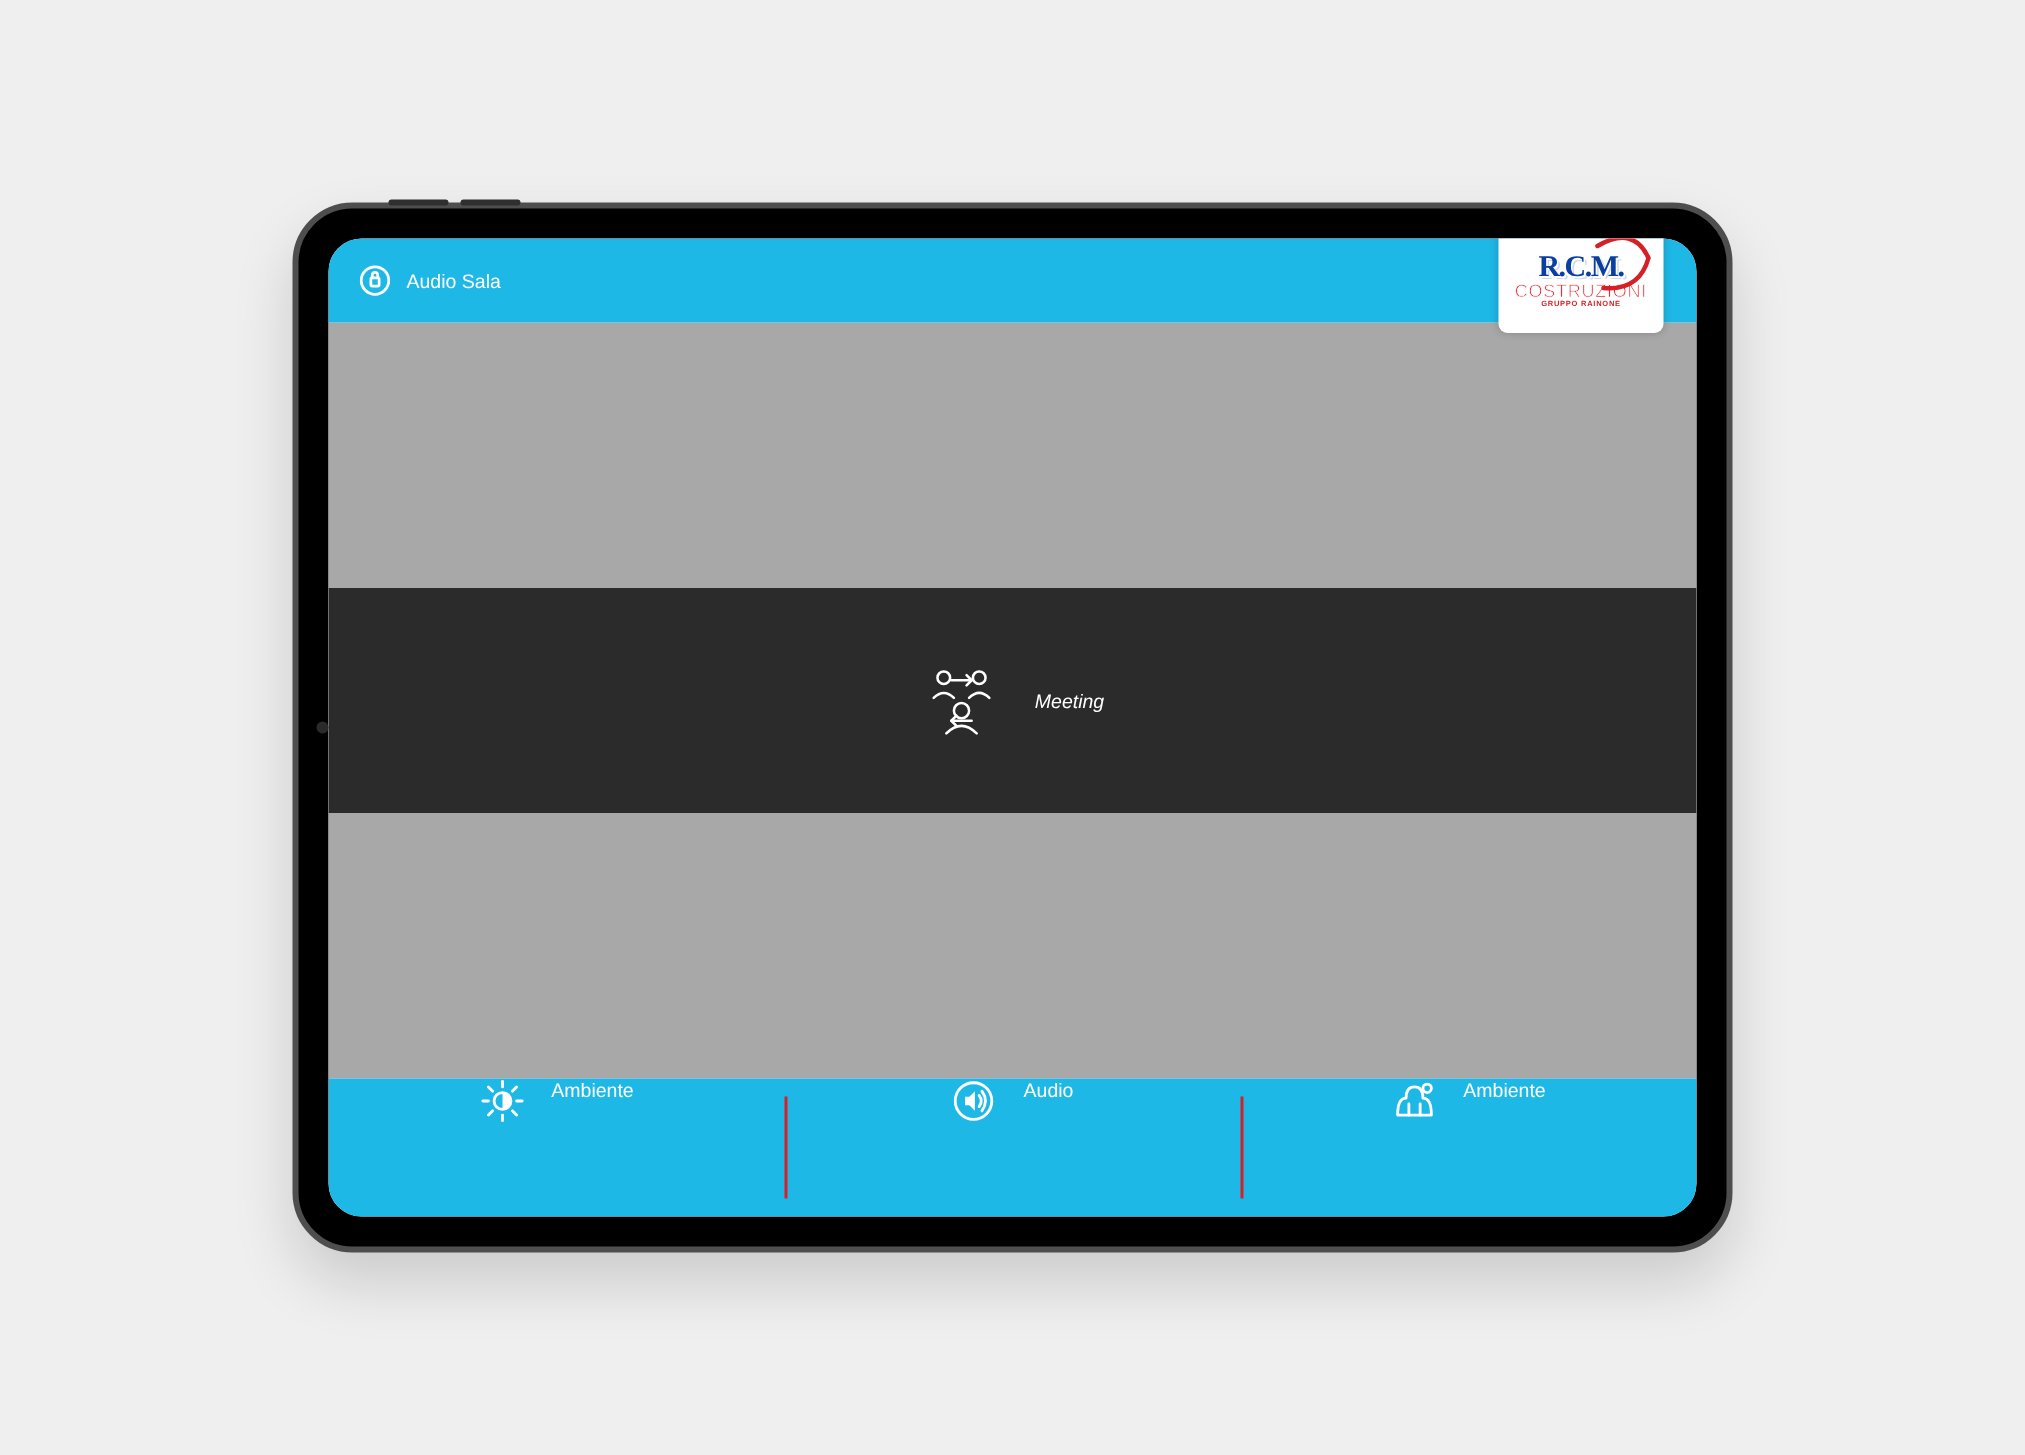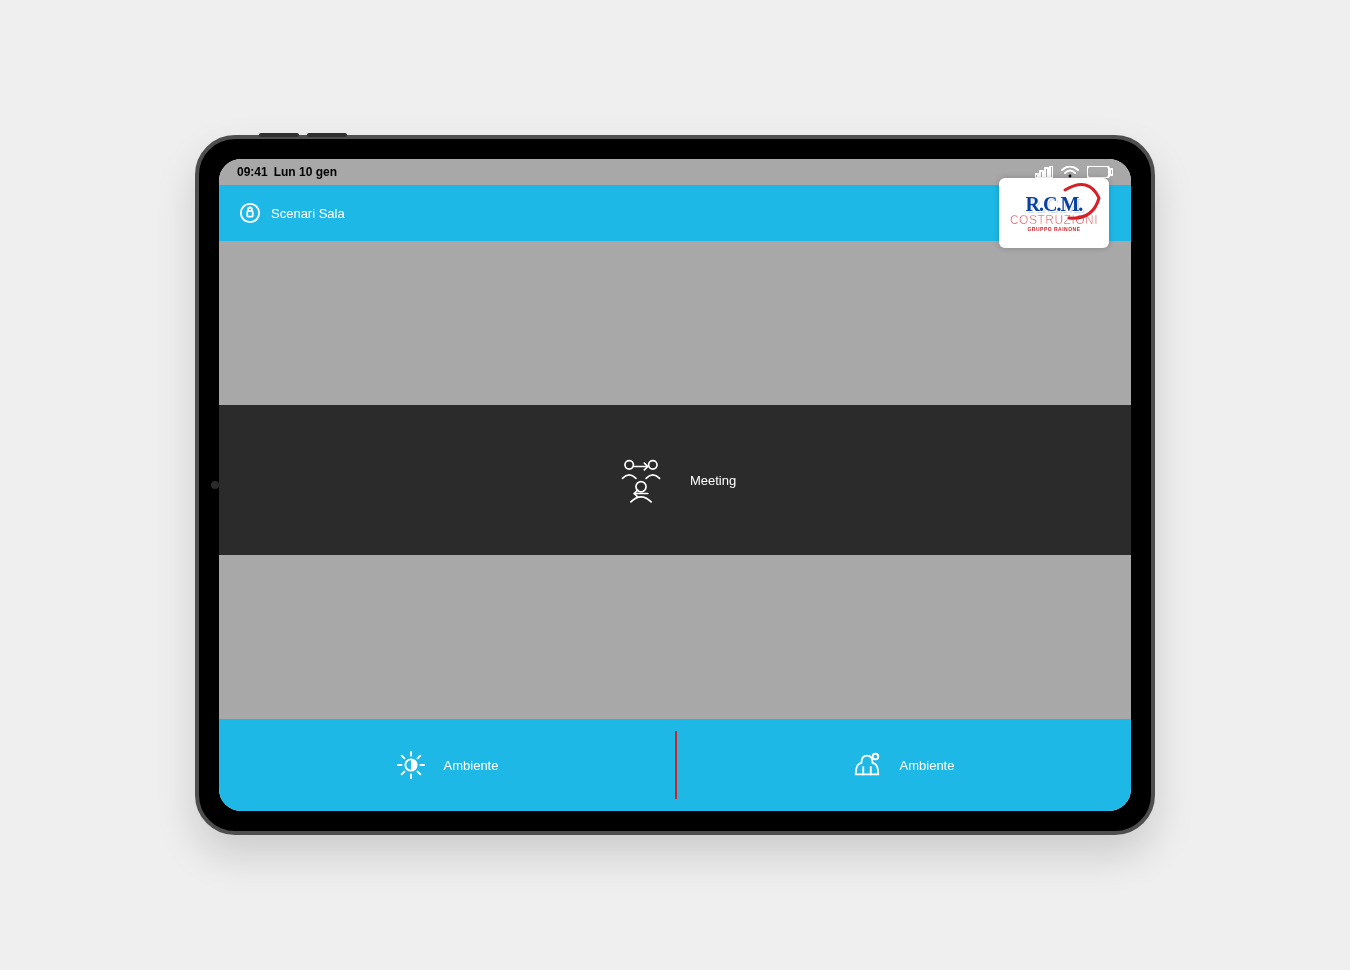--- a/index.html
+++ b/index.html
@@ -133,41 +133,41 @@
   }
   .mode-strip {
     height: 150px;
     background: #2b2b2b;
     margin: 0 auto;
     width: 100%;
     display: flex;
     align-items: center;
     justify-content: center;
     gap: 120px;
+    font-style: italic;
   }
   .mode-btn {
     display: flex;
     align-items: center;
     gap: 22px;
     color: #fff;
     font-size: 13px;
     cursor: pointer;
   }
   .mode-btn svg { width: 54px; height: 54px; }
 
   
   .bottombar {
     height: 92px;
     background: #1eb8e7;
     display: flex;
   }
   .nav-item {
     flex: 1;
     display: flex;
-    align-items: center;
     justify-content: center;
     gap: 18px;
     color: #fff;
     font-size: 13px;
     cursor: pointer;
     position: relative;
   }
   .nav-item + .nav-item::before {
     content: "";
     position: absolute;
@@ -184,52 +184,29 @@
 
 <div class="tablet">
   <div class="side-buttons">
     <div class="side-btn"></div>
       <div class="side-btn"></div>
   </div>
   <div class="camera-dot"></div>
 
   <div class="screen">
 
-    <div class="statusbar">
-      <div class="status-left">
-        <span>09:41</span>
-        <span>Lun 10 gen</span>
-      </div>
-      <div class="status-right">
-        <svg width="18" height="12" viewBox="0 0 18 12" stroke="none" fill="#000">
-          <rect x="0" y="8" width="3" height="4"></rect>
-            <rect x="5" y="5" width="3" height="7"></rect>
-          <rect x="10" y="2" width="3" height="10"></rect>
-            <rect x="15" y="0" width="3" height="12"></rect>
-        </svg>
-        <svg width="18" height="12" viewBox="0 0 18 12" stroke="#000" stroke-width="2">
-          <path d="M1 4 Q9 -3 17 4"></path>
-            <path d="M4 7 Q9 2 14 7"></path>
-            <circle cx="9" cy="10" r="1.4" fill="#000" stroke="none"></circle>
-        </svg>
-        <svg width="26" height="12" viewBox="0 0 26 12" stroke="none" fill="#000">
-          <rect x="0" y="0" width="22" height="12" rx="3"></rect>
-            <rect x="23" y="3" width="3" height="6" rx="1"></rect>
-        </svg>
-      </div>
-    </div>
 
     <div class="topbar">
       <div class="close-room">
         <svg viewBox="0 0 24 24">
           <circle cx="12" cy="12" r="10"></circle>
           <rect x="9" y="10" width="6" height="6" rx="1"></rect>
           <path d="M10 10 V8 a2 2 0 0 1 4 0 V10"></path>
         </svg>
-        <span>Scenari Sala</span>
+        <span>Audio Sala</span>
       </div>
 
       <div class="logo">
         <svg class="logo-swoosh" viewBox="0 0 46 46">
           <path d="M6 10 Q30 -4 40 18 Q34 40 10 38" stroke="#d61f26" stroke-width="3" fill="none"></path>
         </svg>
         <span class="logo-top">R.C.M.</span>
         <span class="logo-mid">COSTRUZIONI</span>
         <span class="logo-sub">GRUPPO RAINONE</span>
       </div>
@@ -270,20 +247,29 @@
             <line x1="26" y1="16" x2="30" y2="16"></line>
           <line x1="6" y1="6" x2="9" y2="9"></line>
             <line x1="23" y1="23" x2="26" y2="26"></line>
           <line x1="6" y1="26" x2="9" y2="23"></line>
             <line x1="23" y1="9" x2="26" y2="6"></line>
         </svg>
         <span>Ambiente</span>
       </div>
 
 
+      <div class="nav-item">
+        <svg viewBox="0 0 32 32">
+          <circle cx="16" cy="16" r="13"></circle>
+          <path d="M10 13 H13 L17 9 V23 L13 19 H10 Z" fill="#fff" stroke="none"></path>
+          <path d="M20 12 Q23 16 20 20"></path>
+            <path d="M22 9 Q27 16 22 23"></path>
+        </svg>
+        <span>Audio</span>
+      </div>
 
       <div class="nav-item">
         <svg viewBox="0 0 32 32">
           <path d="M4 26 Q4 14 10 14 Q10 6 16 6 Q22 6 22 14 Q28 14 28 26 Z"></path>
           <line x1="12" y1="26" x2="12" y2="18"></line>
             <line x1="20" y1="26" x2="20" y2="18"></line>
           <circle cx="25" cy="7" r="3"></circle>
         </svg>
         <span>Ambiente</span>
       </div>

